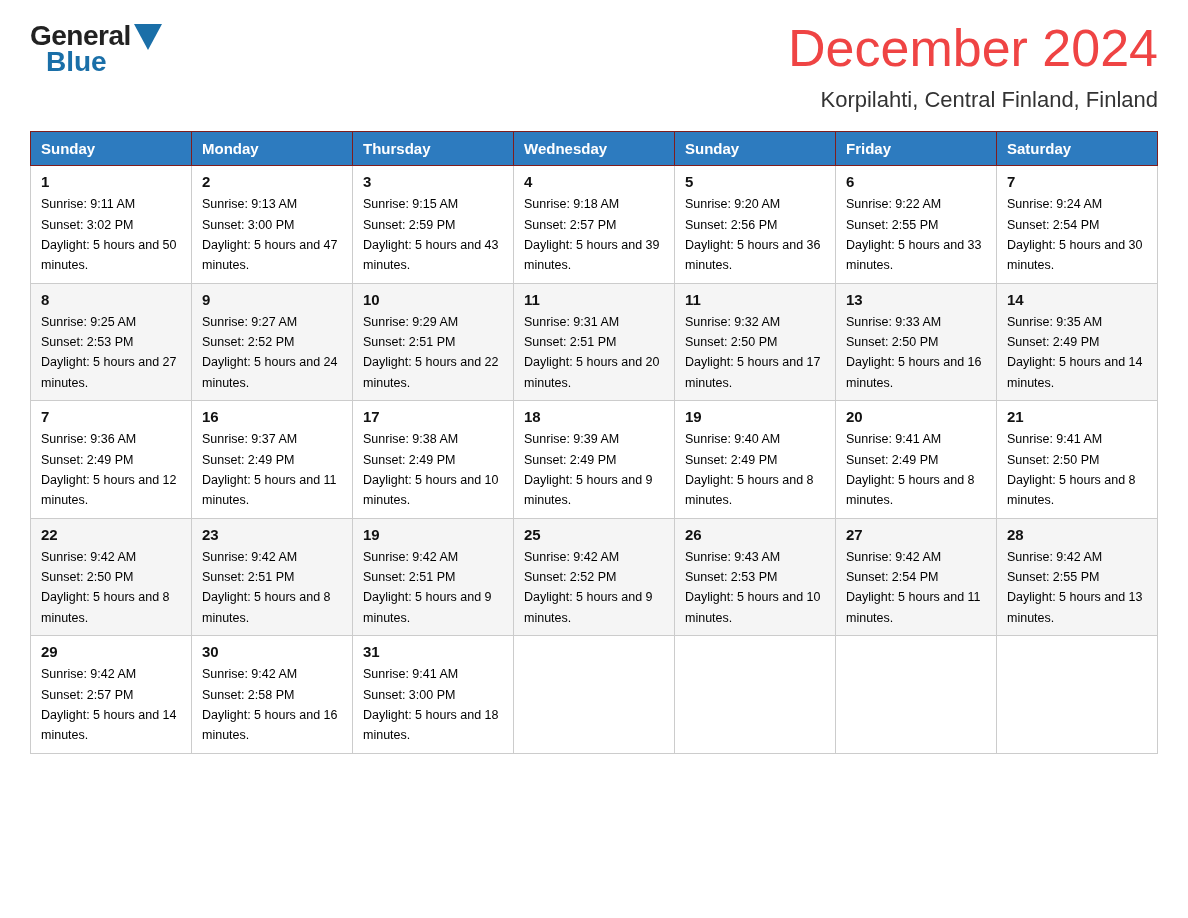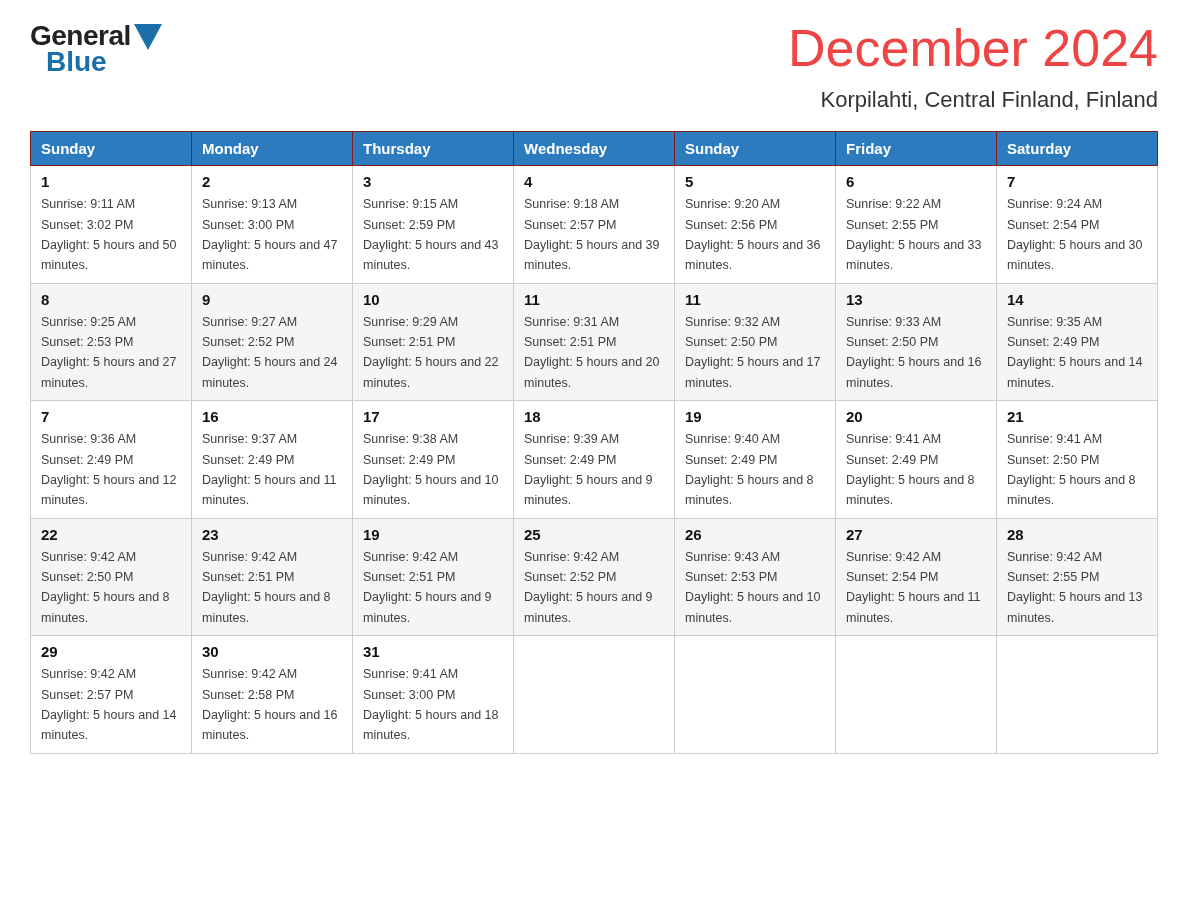--- a/index.html
+++ b/index.html
@@ -60,21 +60,21 @@
     }
     .day-number {
       font-size: 15px;
       font-weight: bold;
       color: #111;
       display: block;
       margin-bottom: 4px;
     }
     .day-info {
       font-size: 12.5px;
-      color: #404040;
+      color: #000000;
       line-height: 1.55;
     }
     .empty-cell {
       background: #fff !important;
     }
     
     .last-row td {
       background: #fff;
     }
     .logo-wrapper {

